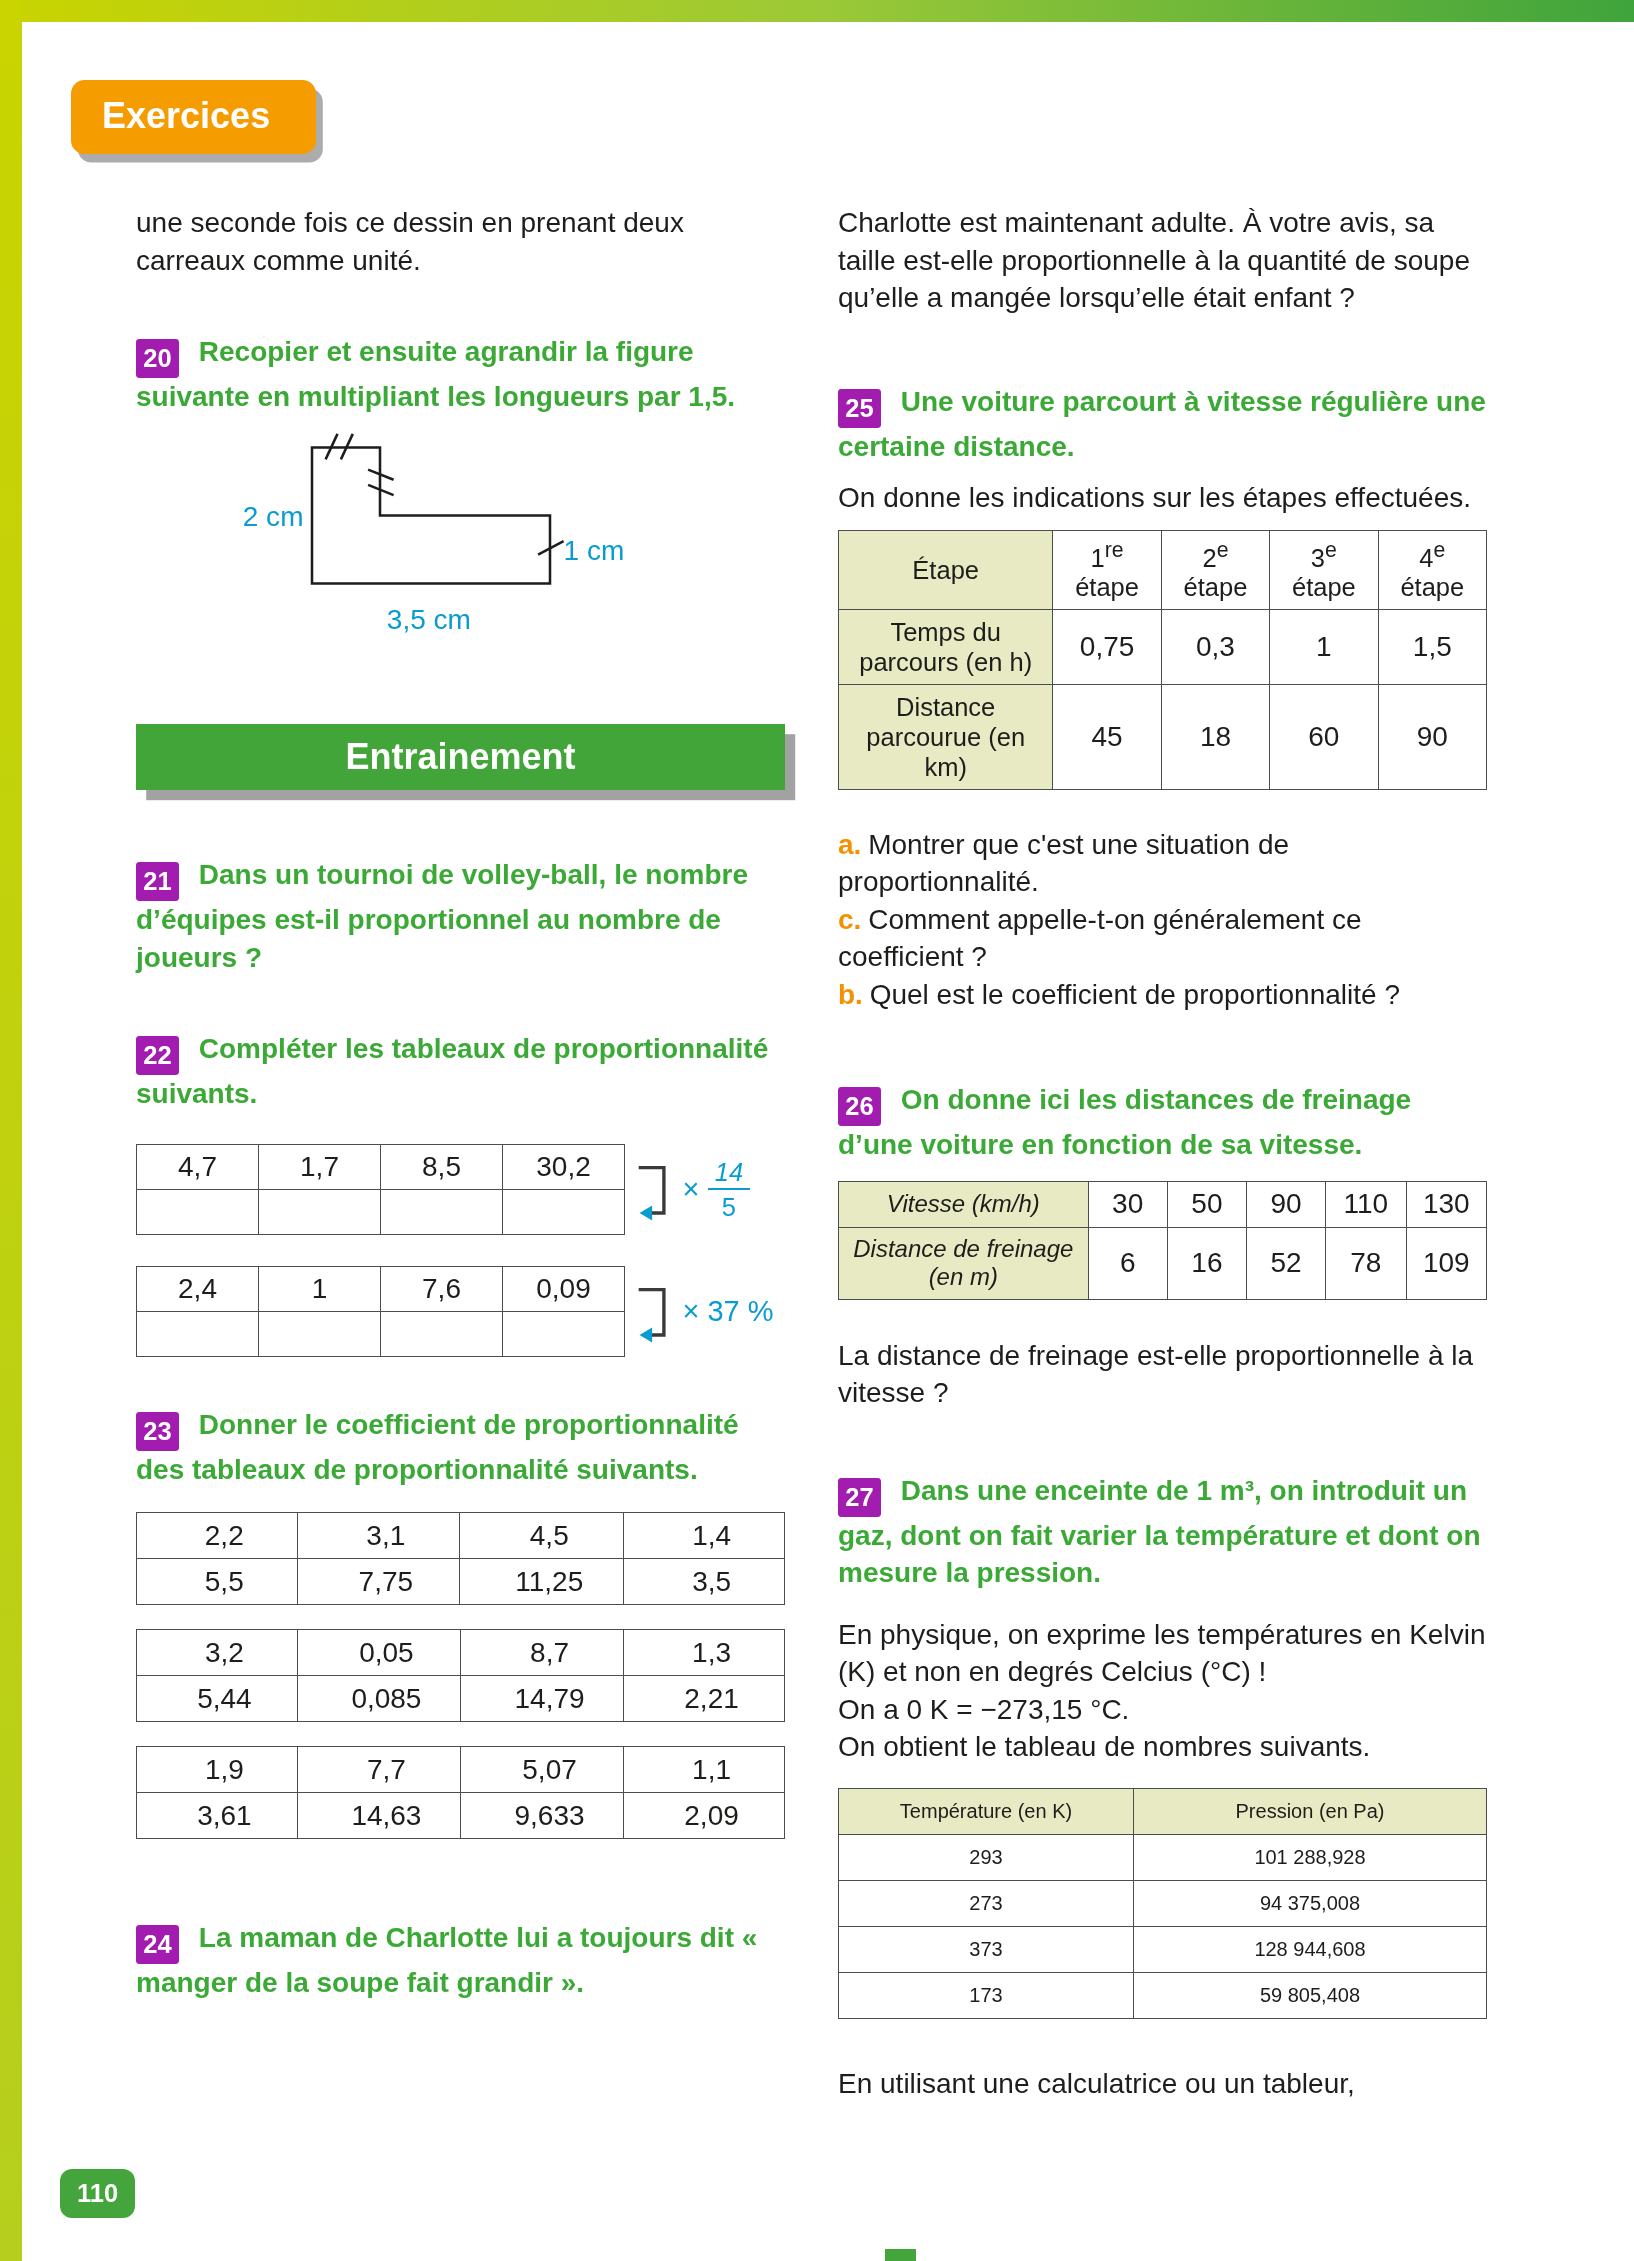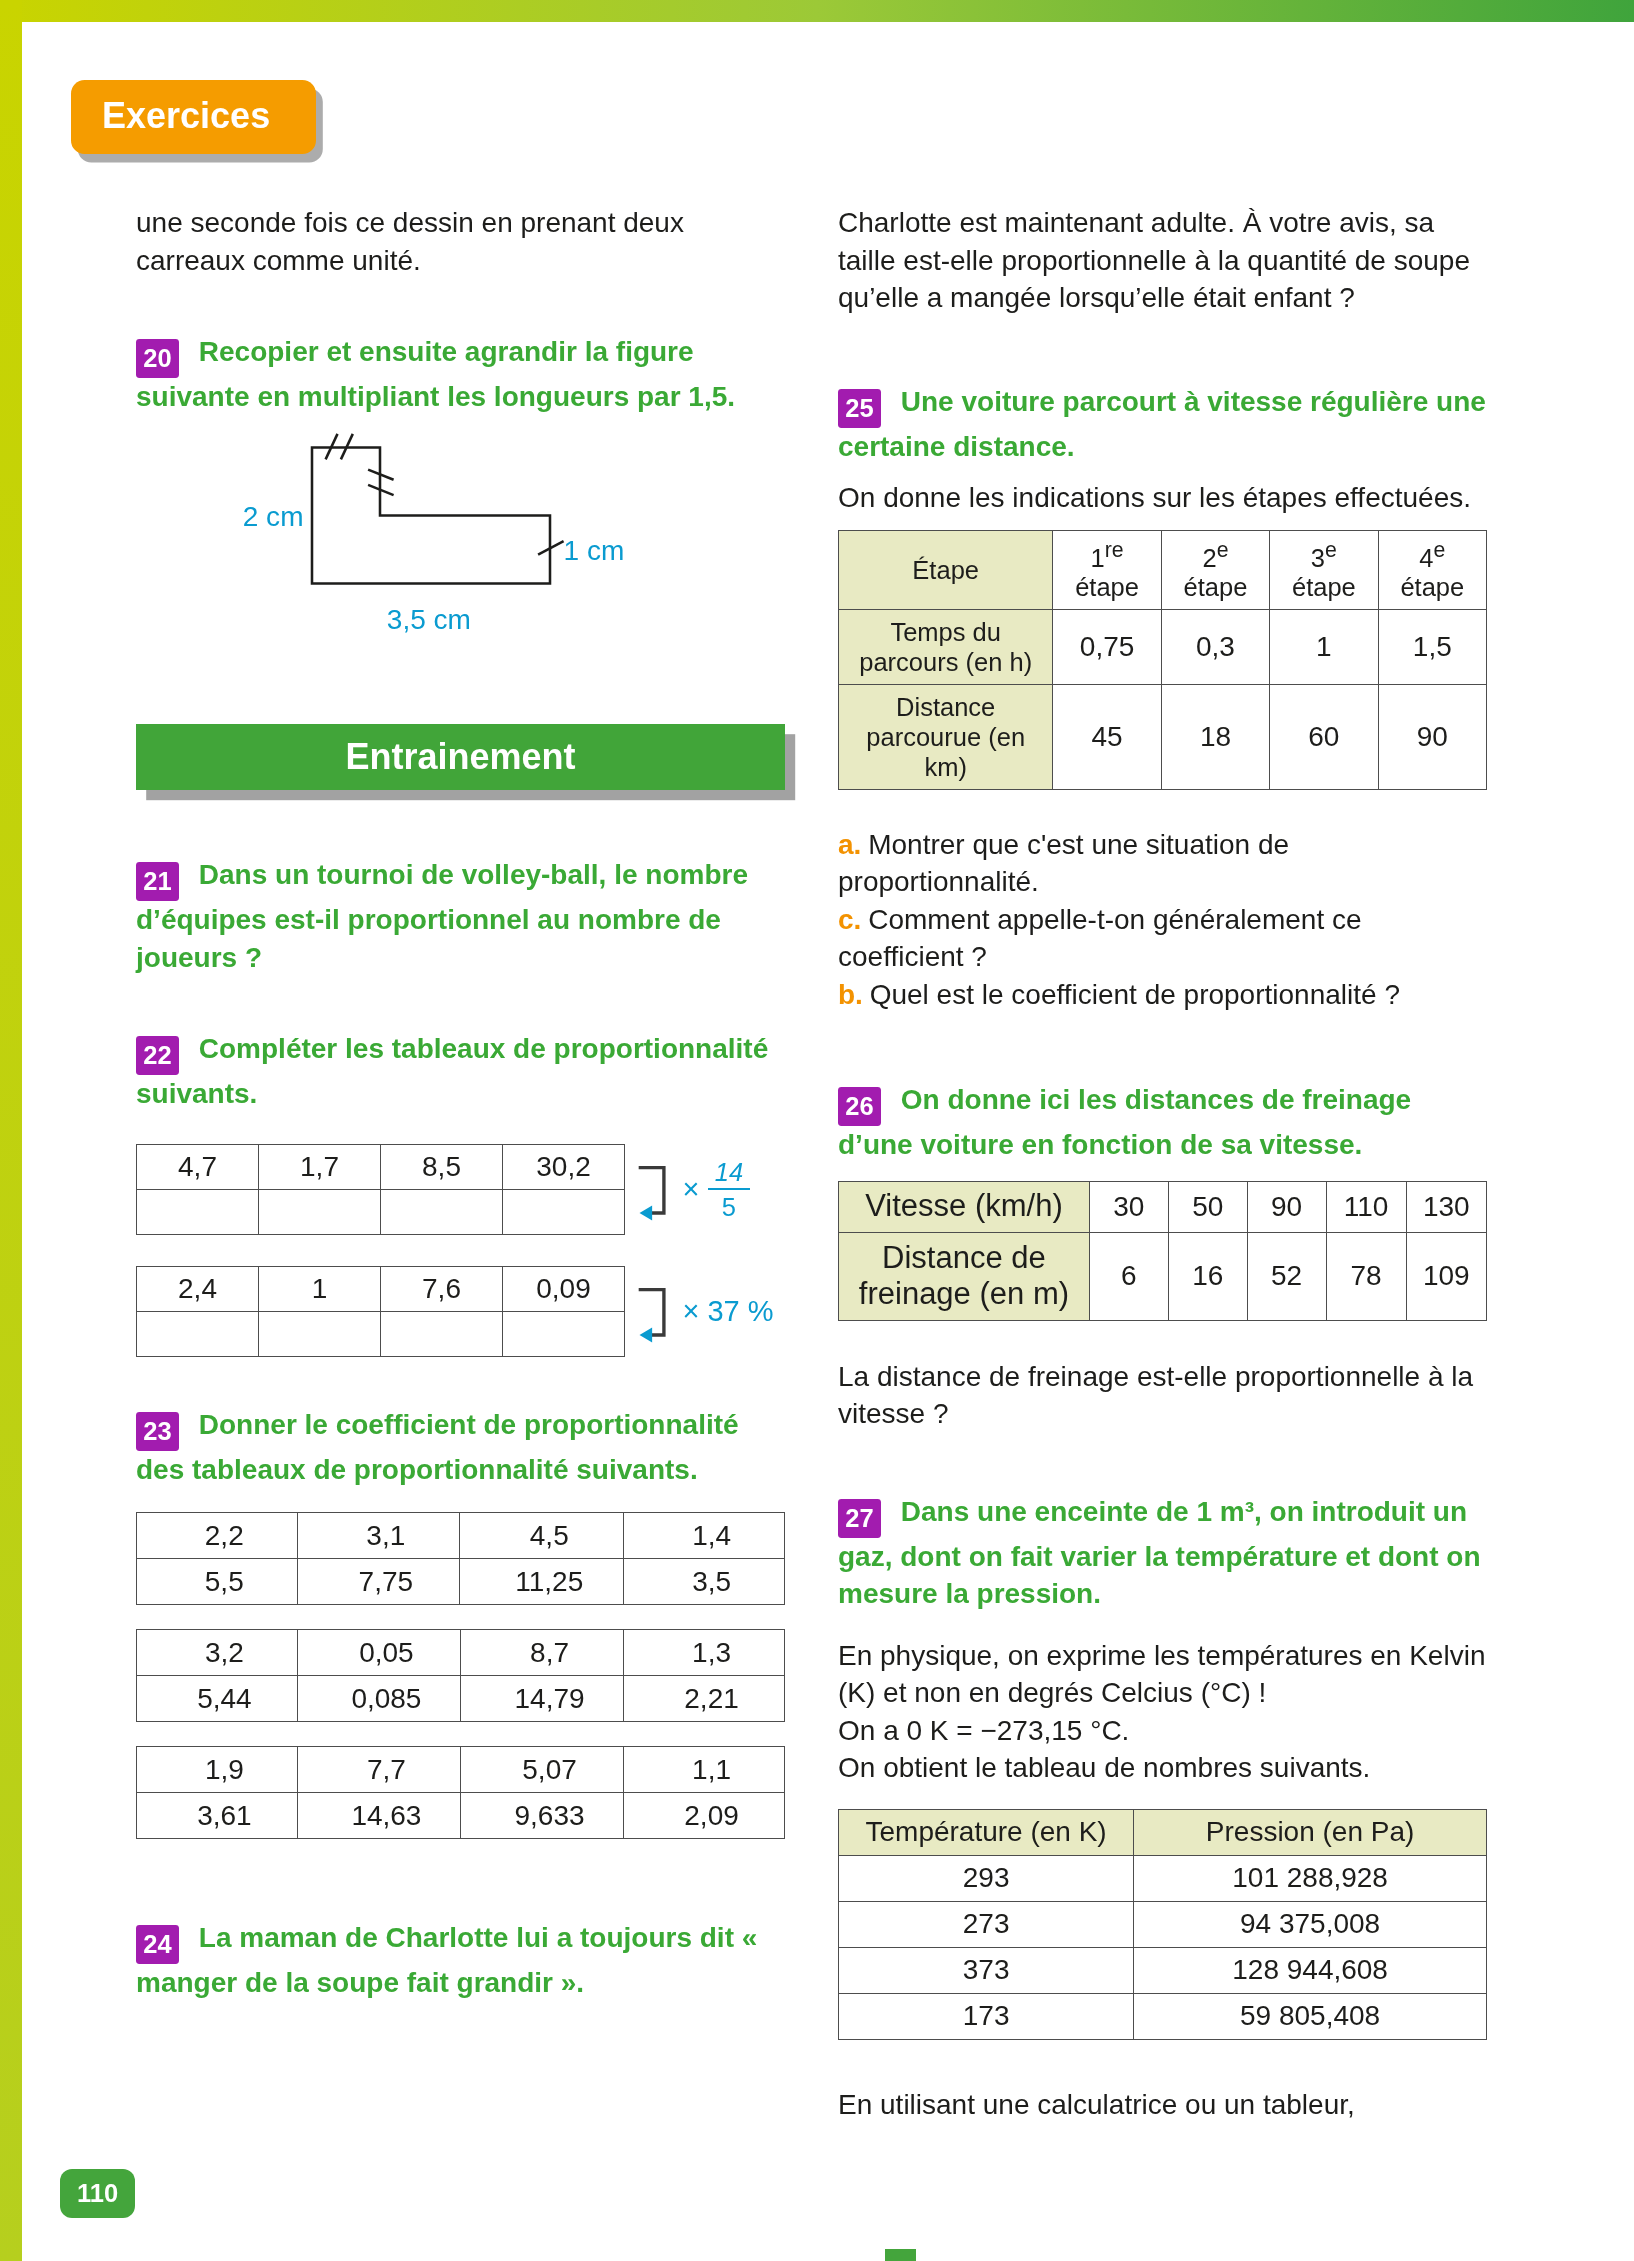--- a/index.html
+++ b/index.html
@@ -28,24 +28,24 @@
   .frac .den{padding-top:2.6px;}
   .ctable{border-collapse:collapse;margin-top:24px;}
   .ctable td{border:1.7px solid #4d4d4d;width:158px;height:43px;text-align:center;font-size:28px;padding-left:16px;}
   .dtable{border-collapse:collapse;margin-top:13.6px;}
   .dtable td{border:1.7px solid #4d4d4d;text-align:center;font-size:28px;padding:6.8px 3.4px;}
   .shade{background:#e8eac3;}
   .dtable .lab{width:215px;font-size:25.5px;line-height:1.18;}
   .dtable .hdr{font-size:25.5px;line-height:1.18;width:104px;}
   .btable{border-collapse:collapse;margin-top:17px;}
   .btable td{border:1.7px solid #4d4d4d;text-align:center;font-size:28px;padding:6.8px 3.4px;}
-  .btable .lab{width:255px;font-size:31px;line-height:1.18;}
+  .btable .lab{width:255px;font-size:24px;line-height:1.18;font-style:italic;}
   .btable .val{width:75px;}
   .ttable{border-collapse:collapse;margin-top:22px;}
-  .ttable td{border:1.7px solid #4d4d4d;height:43px;text-align:center;font-size:28px;}
+  .ttable td{border:1.7px solid #4d4d4d;height:43px;text-align:center;font-size:20px;}
   .ttable .c1{width:294px;} .ttable .c2{width:353px;}
   .q{margin:0;font-size:28px;line-height:1.34;}
   .qletter{color:#f39200;font-weight:bold;margin-right:6.8px;}
   .pagenum{position:absolute;left:60px;top:2169px;background:#44a53c;color:#fff;font-weight:bold;font-size:25.5px;padding:10.2px 17px;border-radius:12px;}
   .bottom-mark{position:absolute;left:885px;bottom:0;width:31px;height:12px;background:#44a53c;}
 </style>
 </head>
 <body>
 
 <div class="page">

